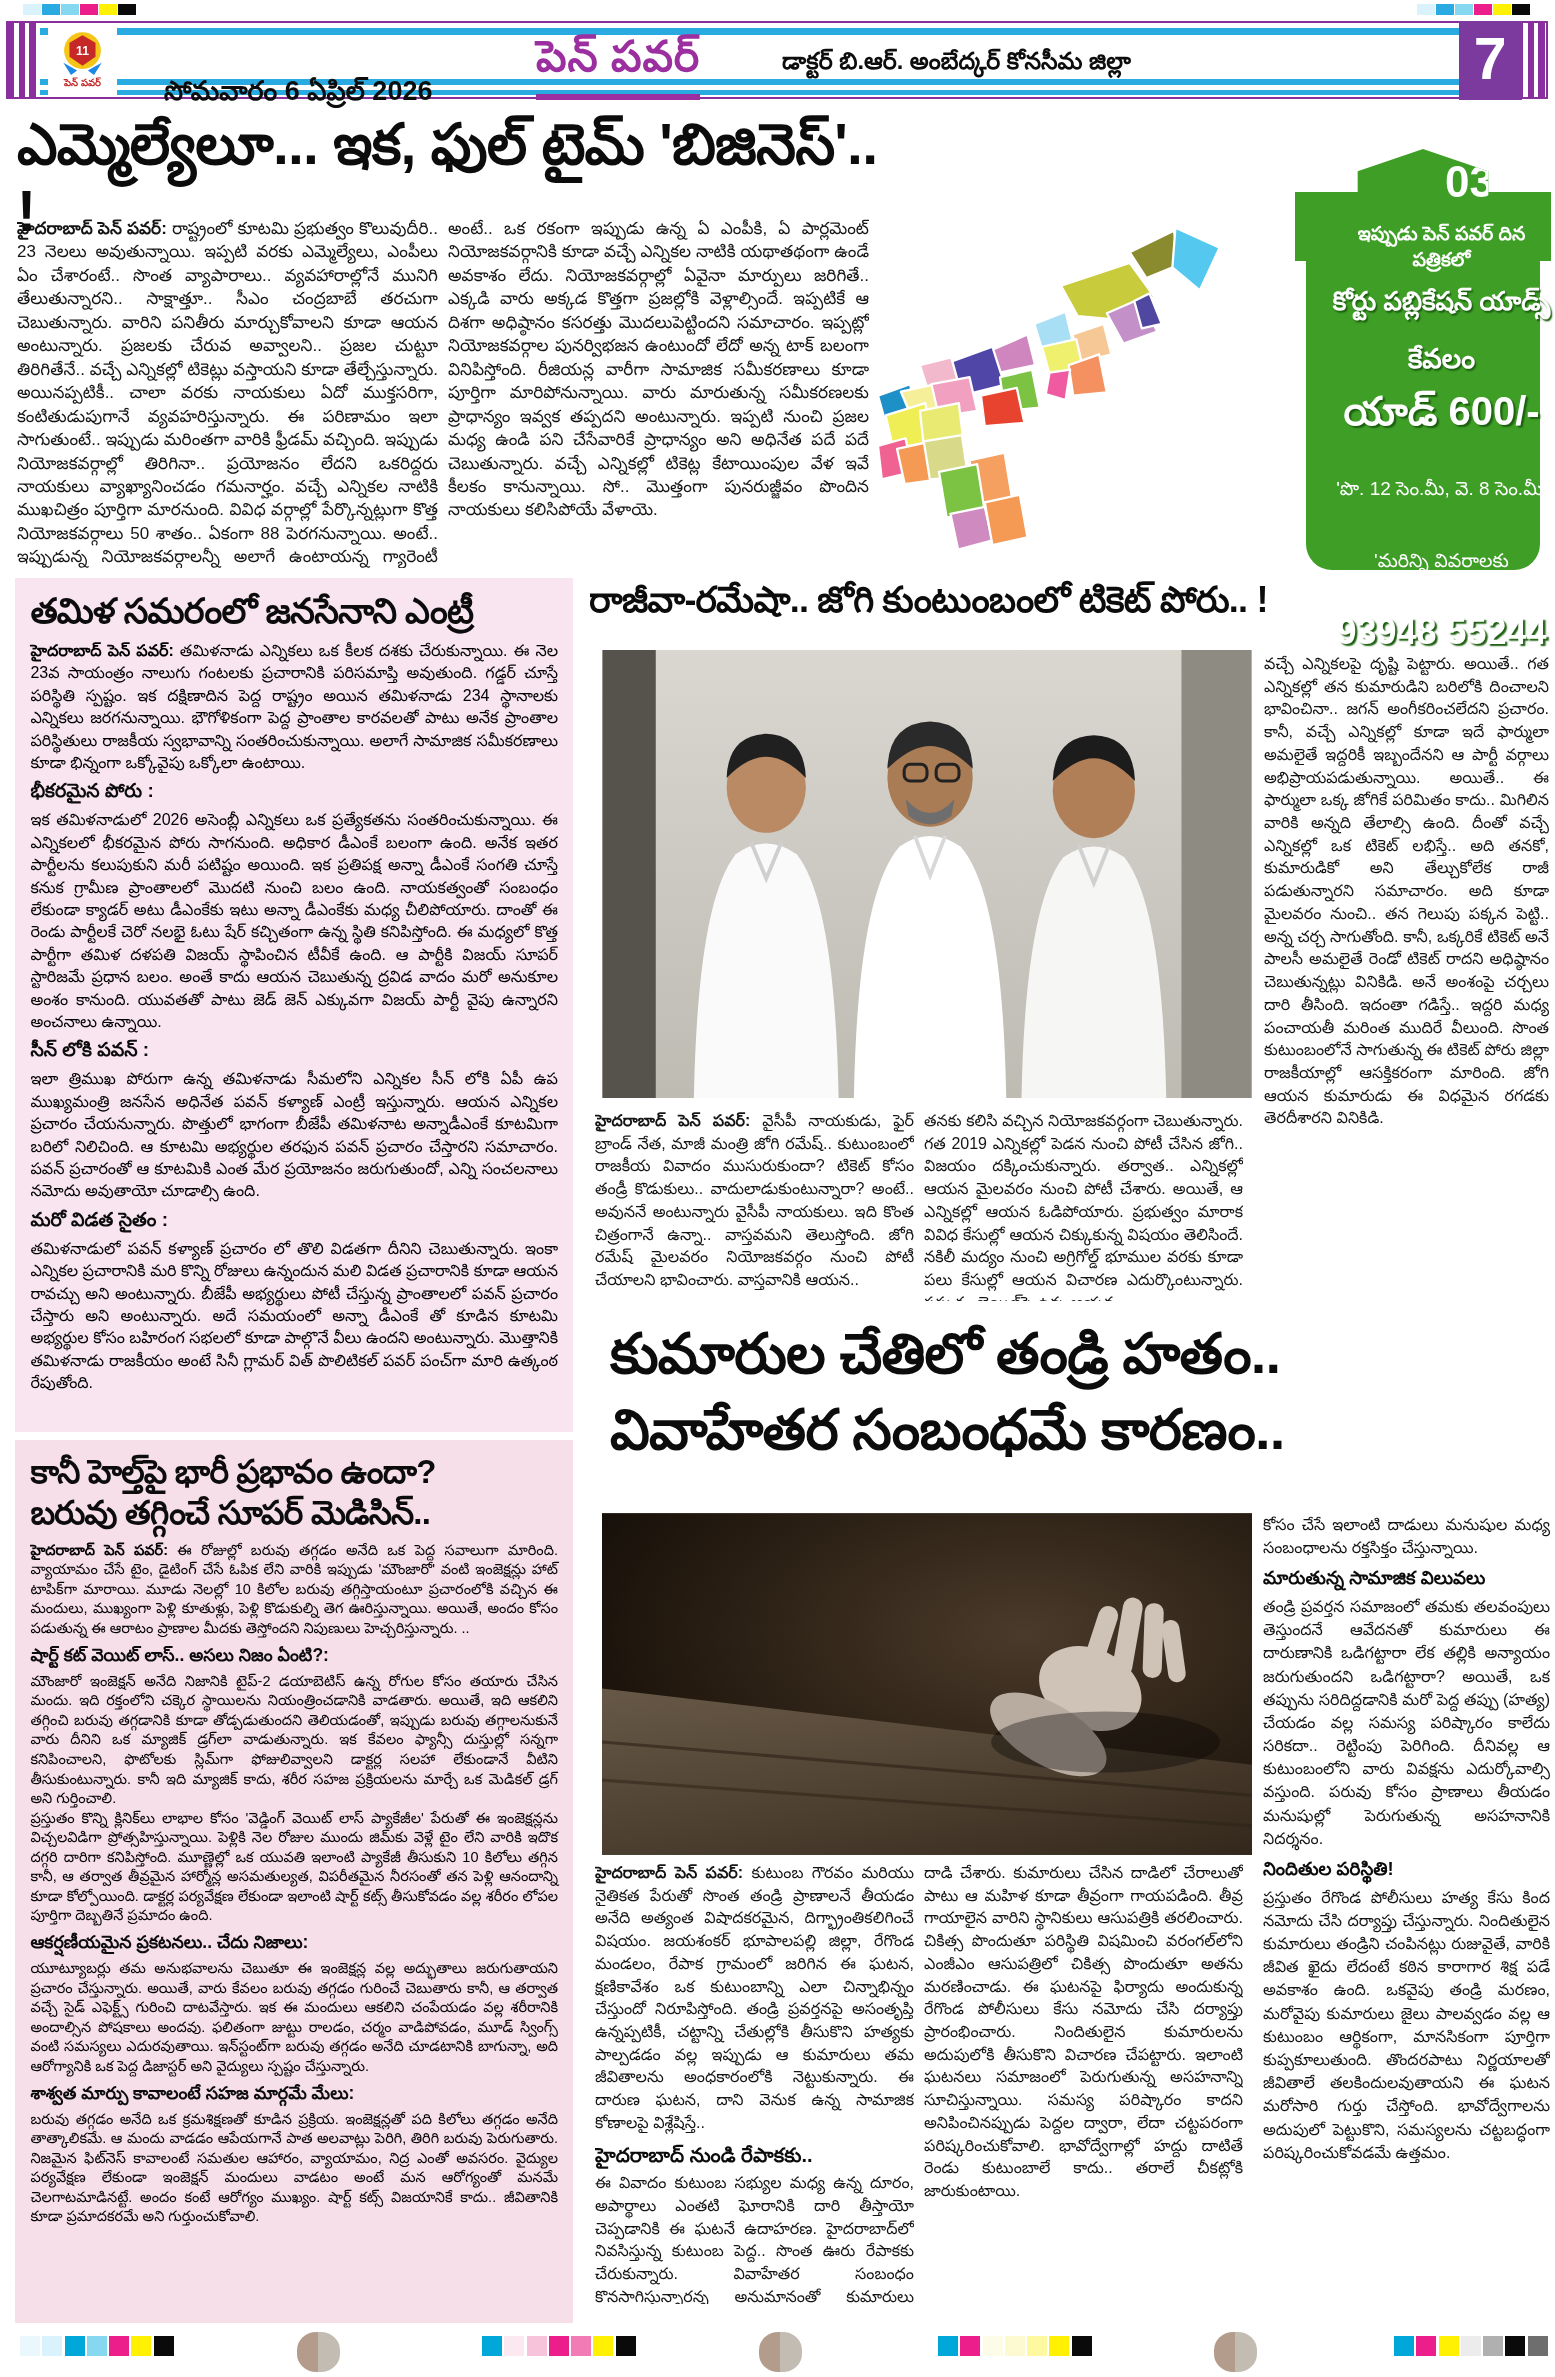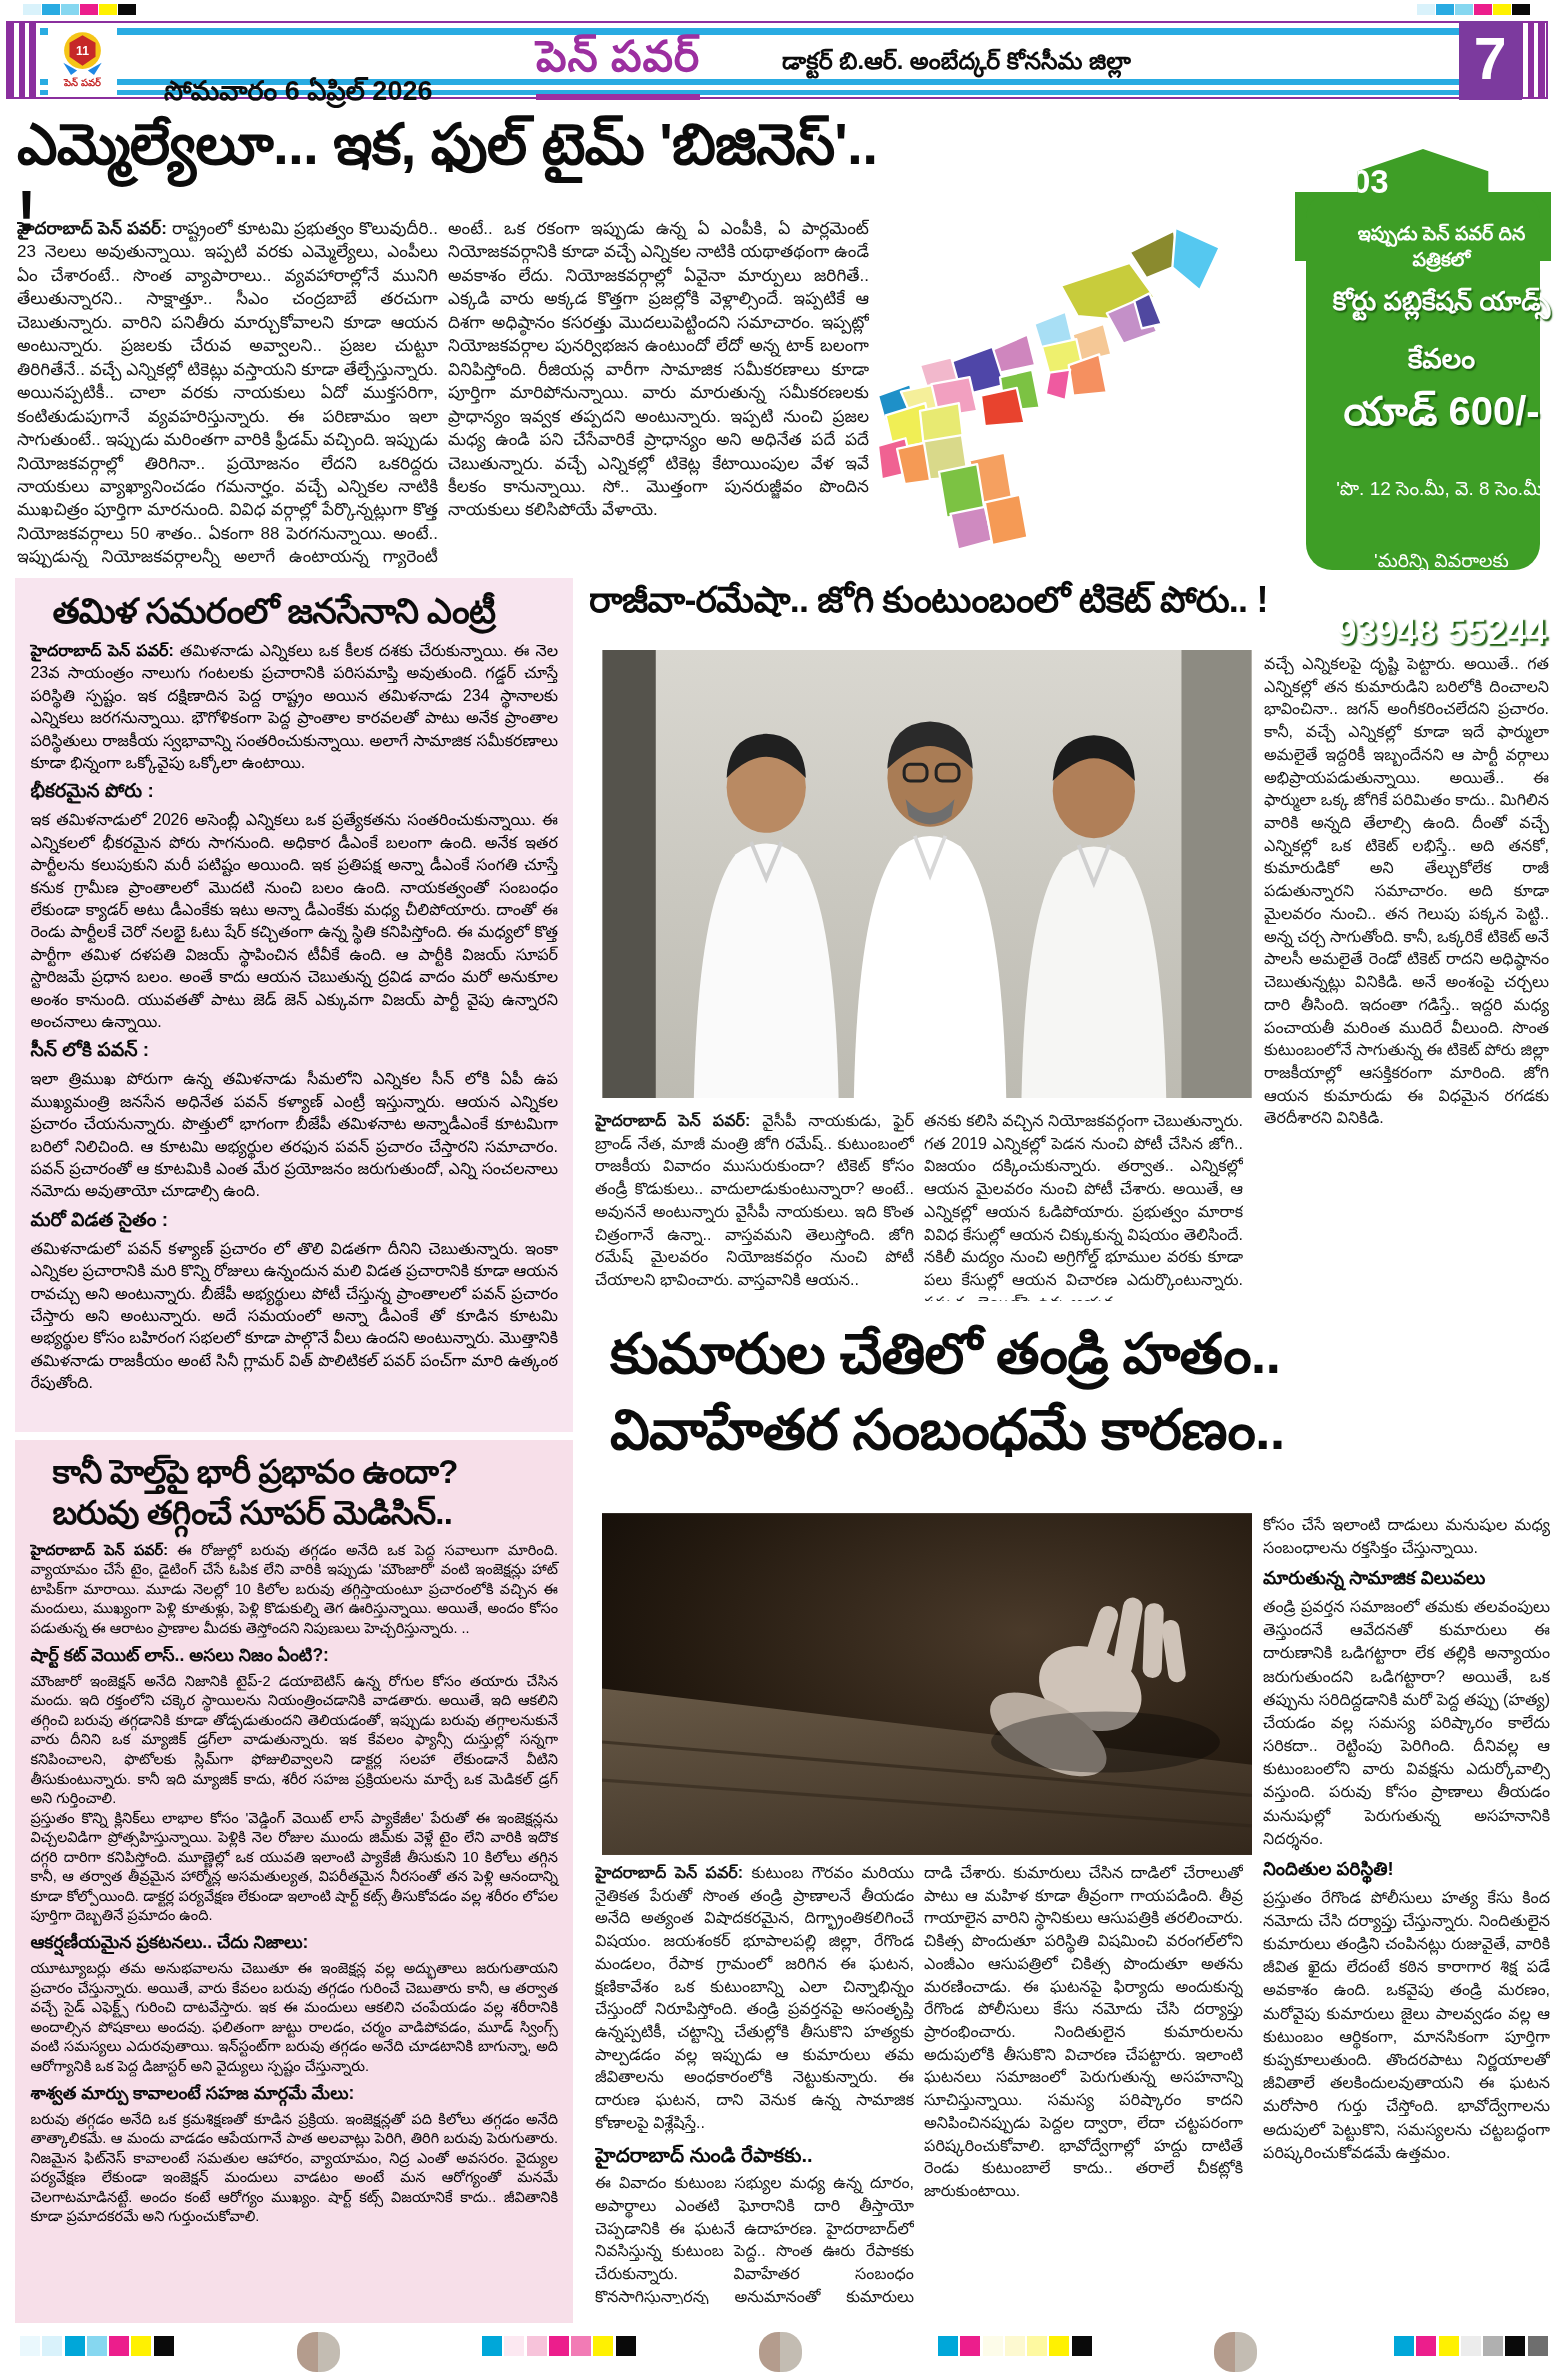--- a/index.html
+++ b/index.html
@@ -19,26 +19,26 @@
   #masthead-underline{height:6.1px;background:#9c2fa0;}
   #pagenum-box{position:absolute;top:-2.3px;bottom:-2.3px;right:24.4px;width:63px;background:#7c3a9e;
         color:#fff;font-size:59px;font-weight:bold;text-align:center;line-height:76px;}
   .hdr-text{position:absolute;font-weight:bold;color:#0d0d0d;}
   
   .headline{position:absolute;font-weight:bold;color:#0c0c0c;line-height:1.18;letter-spacing:-0.8px;}
   .col{position:absolute;text-align:justify;color:#141414;overflow:hidden;}
   .dl{font-weight:bold;}
   .subhead{font-weight:bold;color:#0c0c0c;padding:6.1px 0 3px 0;font-size:1.12em;text-align:left;}
   .pinkbox{position:absolute;background:#f8e5ef;box-sizing:border-box;padding:10.7px 15.2px;overflow:hidden;}
-  .pinkbox .headline-in{font-weight:bold;color:#0c0c0c;line-height:1.25;letter-spacing:-0.8px;margin-left:22px;}
+  .pinkbox .headline-in{font-weight:bold;color:#0c0c0c;line-height:1.25;letter-spacing:-0.8px;}
   
   #ad{position:absolute;left:1295px;top:149px;width:256px;height:421px;}
   #ad .tab{position:absolute;left:50%;transform:translateX(-50%);top:0;width:142px;height:53px;
         background:#3e9e26;clip-path:polygon(50% 0,96% 42%,96% 100%,4% 100%,4% 42%);
-        color:#fff;font-weight:bold;font-size:33px;text-align:left;line-height:66px;}
+        color:#fff;font-weight:bold;font-size:44px;text-align:right;line-height:66px;}
   #ad .shoulder{position:absolute;top:43px;left:0;right:0;height:69px;background:#3e9e26;}
   #ad .bodybox{position:absolute;top:43px;left:10.7px;right:10.7px;bottom:0;background:#3e9e26;border-radius:26px;}
   #ad .inner{position:absolute;top:53px;left:0;right:0;bottom:0;color:#fff;text-align:center;margin-left:37px;}
   #ad .l1{font-size:19px;font-weight:bold;margin-top:21.3px;}
   #ad .l2{font-size:26px;font-weight:bold;margin-top:10.7px;text-shadow:1.5px 1.5px 1.5px #1d5f10;}
   #ad .l3{font-size:27.4px;font-weight:bold;margin-top:20px;text-shadow:1.5px 1.5px 1.5px #1d5f10;}
   #ad .price{font-size:40px;font-weight:bold;margin-top:7.6px;text-shadow:2.3px 2.3px 1.5px #1d5f10;}
   #ad .size{font-size:19px;margin-top:34px;}
   #ad .contact{font-size:19px;margin-top:46px;}
   #ad .phone{font-size:36px;font-weight:bold;margin-top:9.1px;text-shadow:2.3px 2.3px 1.5px #1d5f10;}

